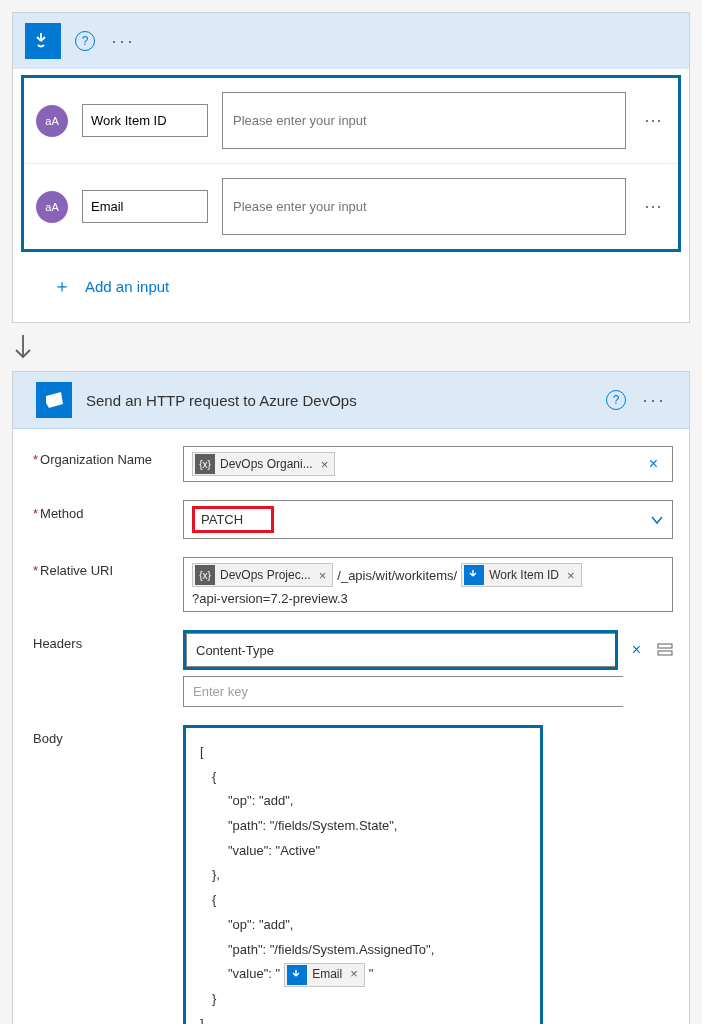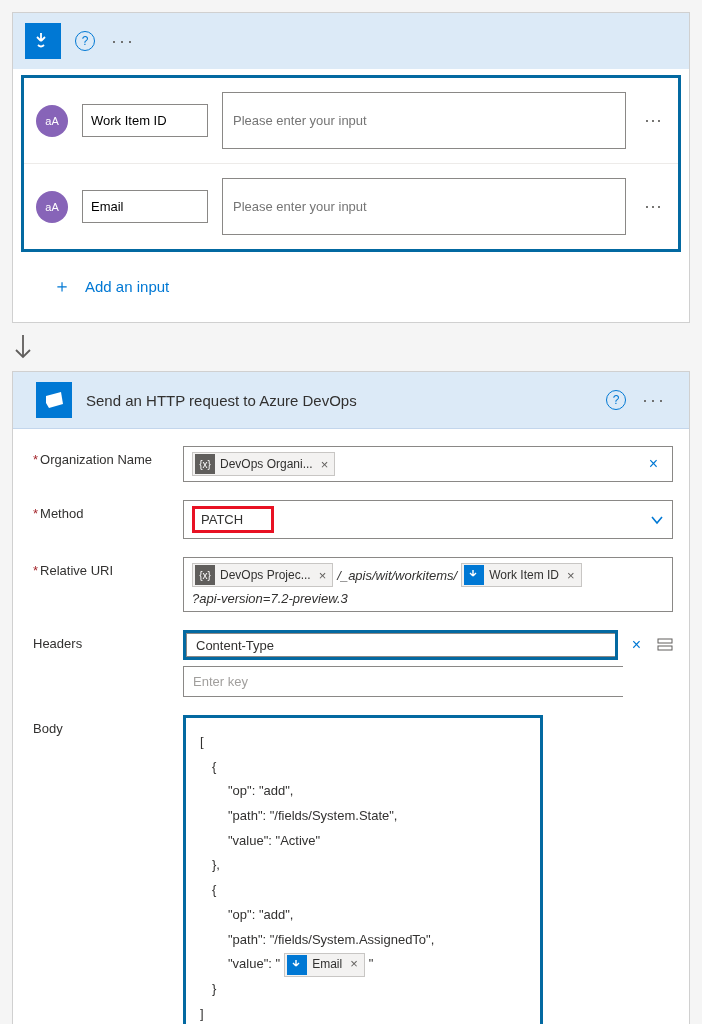--- a/index.html
+++ b/index.html
@@ -31,24 +31,24 @@
   .control-area { flex:1; display:flex; flex-direction:column; gap:6px;}
   .control-row { display:flex; align-items:center; gap:6px; }
   .control { flex:1; border:1px solid #8a8886; padding:5px 8px; min-height:34px; display:flex; align-items:center; flex-wrap:wrap; gap:4px; position:relative;}
   .chev-down { position:absolute; right:8px; top:50%; transform:translateY(-50%); color:#0078d4; cursor:pointer;}
   .clear-x { color:#0078d4; cursor:pointer; font-size:16px; padding:0 6px;}
   .token { display:inline-flex; align-items:center; gap:5px; background:#f3f2f1; border:1px solid #c8c6c4; padding:2px 6px 2px 2px; font-size:12px; height:24px;}
   .token .tok-ico { width:20px; height:20px; display:flex; align-items:center; justify-content:center; font-size:10px; color:#fff;}
   .tok-ico.grey { background:#605e5c;}
   .tok-ico.blue { background:#0078d4;}
   .tok-x { cursor:pointer; color:#605e5c; font-size:13px; padding-left:3px;}
-  .uri-text { font-size:13px;font-style:italic;}
+  .uri-text { font-size:13px;}
   .headers-grid { display:flex; flex-direction:column; gap:0;}
   .headers-row { display:flex; }
-  .hkey, .hval { border:1px solid #8a8886; padding:7px 9px; font-size:13px; height:24px; display:flex; align-items:center;}
+  .hkey, .hval { border:1px solid #8a8886; padding:7px 9px; font-size:13px; height:34px; display:flex; align-items:center;}
   .hkey { flex:1; border-right:none;}
   .hval { flex:1;}
   .placeholder { color:#a19f9d; }
   .body-box { border:1px solid #8a8886; padding:12px 14px; min-height:340px; font-size:13px; line-height:1.9; position:relative;}
   .hl-red { border:3px solid #e81123; padding:2px;}
   .hl-red-big { border:3px solid #0369a1; }
   .extra-icons { display:flex; gap:10px; align-items:center; color:#0078d4;}
   .hdr-actions { display:flex; align-items:center; gap:8px;}
   svg { display:block; }
 </style>

